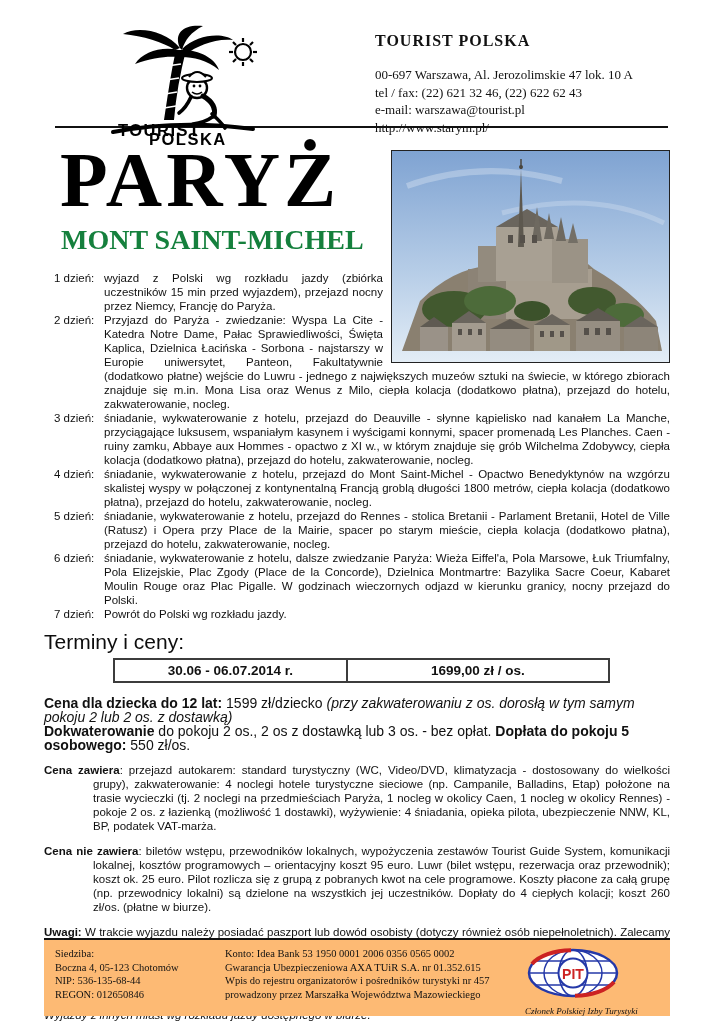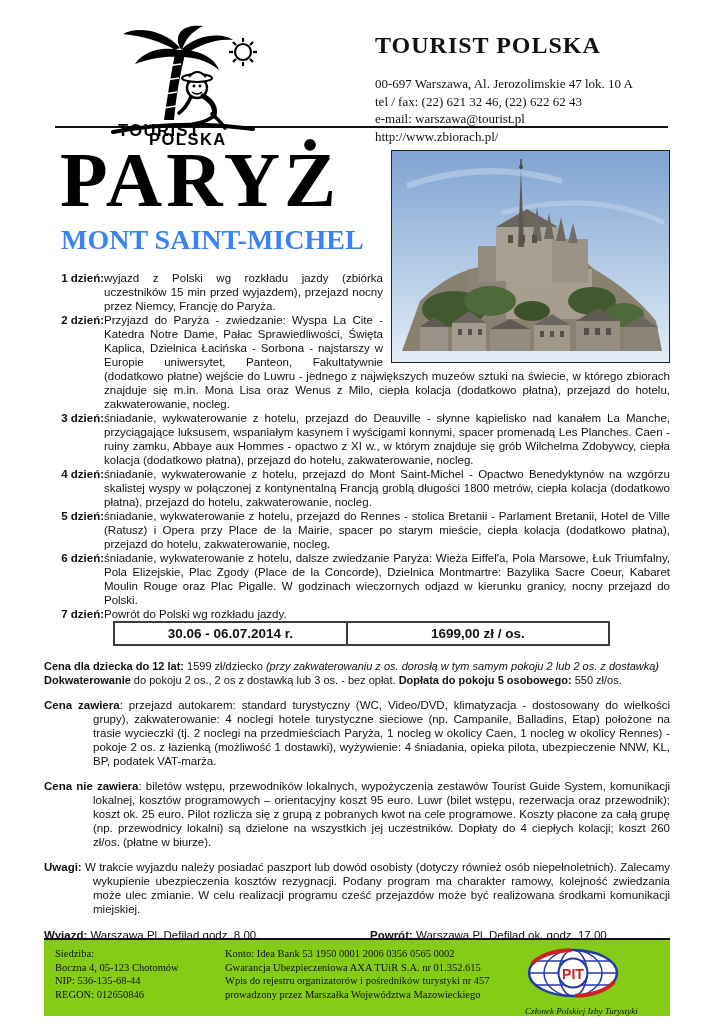--- a/index.html
+++ b/index.html
@@ -6,66 +6,66 @@
   html,body { background:#888; }
   .page {
     position:relative; width:725px; height:1024px; margin:0 auto;
     background:#ffffff; overflow:hidden; color:#111;
     font-family:"Liberation Sans", sans-serif;
   }
   
   .header { display:flex; padding:24px 57px 0 85px; height:124px; }
   .logo-box { width:198px; height:122px; flex:none; }
   .company { margin-left:92px; padding-top:8px; font-family:"Liberation Serif", serif; }
-  .company-name { font-size:24px; font-weight:bold; letter-spacing:1px; margin-bottom:16px; }
+  .company-name { font-size:16px; font-weight:bold; letter-spacing:1px; margin-bottom:16px; }
   .company-line { font-size:13px; line-height:17.5px; }
   .header-rule { border-top:2px solid #111; margin:2px 57px 0 55px; }
   
   .main { padding:0 55px 0 44px; }
   .photo-frame {
     float:right; width:279px; height:213px; margin:12px 0 6px 8px;
     border:1px solid #222; background:#bcd0e8;
   }
   .photo-frame svg { display:block; }
   h1.title {
     font-family:"Liberation Serif", serif; font-weight:bold;
     font-size:78px; line-height:84px; letter-spacing:4px;
     margin:10px 0 0 16px; color:#000000;
   }
   h2.subtitle {
     font-family:"Liberation Serif", serif; font-weight:bold;
-    font-size:28px; line-height:32px; margin:2px 0 0 17px; color:#3b82f6;
+    font-size:28px; line-height:32px; margin:2px 0 0 17px; color:#15803d;
   }
   .itinerary { margin-top:15px; }
   .itinerary p {
     font-size:11.5px; line-height:14px; text-align:justify; padding-left:60px;
   }
   .day-label {
     float:left; width:60px; margin-left:-60px; padding-left:10px;
-    font-weight:bold; text-align:right;
+    font-weight:normal; text-align:left;
   }
   h3.terms-heading { font-size:21px; font-weight:normal; margin:9px 0 4px 0; color:#0d0d0d; }
   table.price-table { border-collapse:collapse; margin-left:69px; width:497px; }
   table.price-table td {
     border:2px solid #3c3c3c; text-align:center; font-weight:bold;
     font-size:13.5px; height:23px; padding:1px 8px;
   }
   td.c-date { width:47%; } td.c-price { width:53%; }
-  .price-notes { margin-top:13px; font-size:11px; line-height:14px; }
+  .price-notes { margin-top:13px; font-size:14px; line-height:14px; }
   .b { font-weight:bold; } .i { font-style:italic; }
   .hang {
     margin-top:11px; font-size:11.5px; line-height:14px;
     text-align:justify; padding-left:49px; text-indent:-49px;
   }
   .dep-line { position:relative; margin-top:12px; font-size:11.5px; line-height:14px; height:14px; }
   .dep-return { position:absolute; left:326px; top:0; white-space:nowrap; }
   .dep-note { font-size:11.5px; line-height:15px; font-style:italic; margin-top:1px; }
   
   .footer {
-    position:absolute; left:44px; right:55px; top:938px; background:#84cc16;
+    position:absolute; left:44px; right:55px; top:938px; background:#fdba74;
     border-top:2px solid #111; padding-top:7px; display:flex;
     font-family:"Liberation Serif", serif;
   }
   .f-office { width:170px; margin-left:11px; flex:none; }
   .f-office div, .f-legal div { font-size:10.5px; line-height:13.5px; }
   .f-legal { flex:1; }
   .f-pit { width:145px; flex:none; text-align:left; }
   .f-pit-caption { font-size:9px; font-style:italic; white-space:nowrap; margin-top:1px; }
 </style>
 </head>
@@ -122,21 +122,21 @@
 
         <text x="33" y="112" font-family="Liberation Sans, sans-serif" font-weight="bold" font-size="16.5" letter-spacing="1.5">TOURIST</text>
         <text x="64" y="121" font-family="Liberation Sans, sans-serif" font-weight="bold" font-size="16.5" letter-spacing="1.5">POLSKA</text>
       </svg>
     </div>
     <div class="company">
       <div class="company-name">TOURIST POLSKA</div>
       <div class="company-line">00-697 Warszawa, Al. Jerozolimskie 47 lok. 10 A</div>
       <div class="company-line">tel / fax: (22) 621 32 46, (22) 622 62 43</div>
       <div class="company-line">e-mail: warszawa@tourist.pl</div>
-      <div class="company-line">http://www.zbiorach.pl/</div>
+      <div class="company-line">http://www.starym.pl/</div>
     </div>
   </div>
   <div class="header-rule"></div>
 
   <div class="main">
 
     <div class="photo-frame">
       <svg width="277" height="211" viewBox="0 0 277 211">
         <defs>
           <linearGradient id="sky" x1="0" y1="0" x2="0" y2="1">
@@ -209,20 +209,21 @@
     <div class="itinerary">
       <p><span class="day-label">1 dzień:</span><span>wyjazd z Polski wg rozkładu jazdy (zbiórka uczestników 15 min przed wyjazdem), przejazd nocny przez Niemcy, Francję do Paryża.</span></p>
       <p><span class="day-label">2 dzień:</span><span>Przyjazd do Paryża - zwiedzanie: Wyspa La Cite - Katedra Notre Dame, Pałac Sprawiedliwości, Święta Kaplica, Dzielnica Łacińska - Sorbona - najstarszy w Europie uniwersytet, Panteon, Fakultatywnie (dodatkowo płatne) wejście do Luwru - jednego z największych muzeów sztuki na świecie, w którego zbiorach znajduje się m.in. Mona Lisa oraz Wenus z Milo, ciepła kolacja (dodatkowo płatna), przejazd do hotelu, zakwaterowanie, nocleg.</span></p>
       <p><span class="day-label">3 dzień:</span><span>śniadanie, wykwaterowanie z hotelu, przejazd do Deauville - słynne kąpielisko nad kanałem La Manche, przyciągające luksusem, wspaniałym kasynem i wyścigami konnymi, spacer promenadą Les Planches. Caen - ruiny zamku, Abbaye aux Hommes - opactwo z XI w., w którym znajduje się grób Wilchelma Zdobywcy, ciepła kolacja (dodatkowo płatna), przejazd do hotelu, zakwaterowanie, nocleg.</span></p>
       <p><span class="day-label">4 dzień:</span><span>śniadanie, wykwaterowanie z hotelu, przejazd do Mont Saint-Michel - Opactwo Benedyktynów na wzgórzu skalistej wyspy w połączonej z kontynentalną Francją groblą długości 1800 metrów, ciepła kolacja (dodatkowo płatna), przejazd do hotelu, zakwaterowanie, nocleg.</span></p>
       <p><span class="day-label">5 dzień:</span><span>śniadanie, wykwaterowanie z hotelu, przejazd do Rennes - stolica Bretanii - Parlament Bretanii, Hotel de Ville (Ratusz) i Opera przy Place de la Mairie, spacer po starym mieście, ciepła kolacja (dodatkowo płatna), przejazd do hotelu, zakwaterowanie, nocleg.</span></p>
       <p><span class="day-label">6 dzień:</span><span>śniadanie, wykwaterowanie z hotelu, dalsze zwiedzanie Paryża: Wieża Eiffel'a, Pola Marsowe, Łuk Triumfalny, Pola Elizejskie, Plac Zgody (Place de la Concorde), Dzielnica Montmartre: Bazylika Sacre Coeur, Kabaret Moulin Rouge oraz Plac Pigalle. W godzinach wieczornych odjazd w kierunku granicy, nocny przejazd do Polski.</span></p>
       <p><span class="day-label">7 dzień:</span><span>Powrót do Polski wg rozkładu jazdy.</span></p>
     </div>
 
+    <h3 class="terms-heading">Terminy i ceny:</h3>
 
     <table class="price-table">
       <tbody>
           <tr>
         <td class="c-date">30.06 - 06.07.2014 r.</td>
         <td class="c-price">1699,00 zł / os.</td>
       </tr>
     </tbody>
       </table>
 

